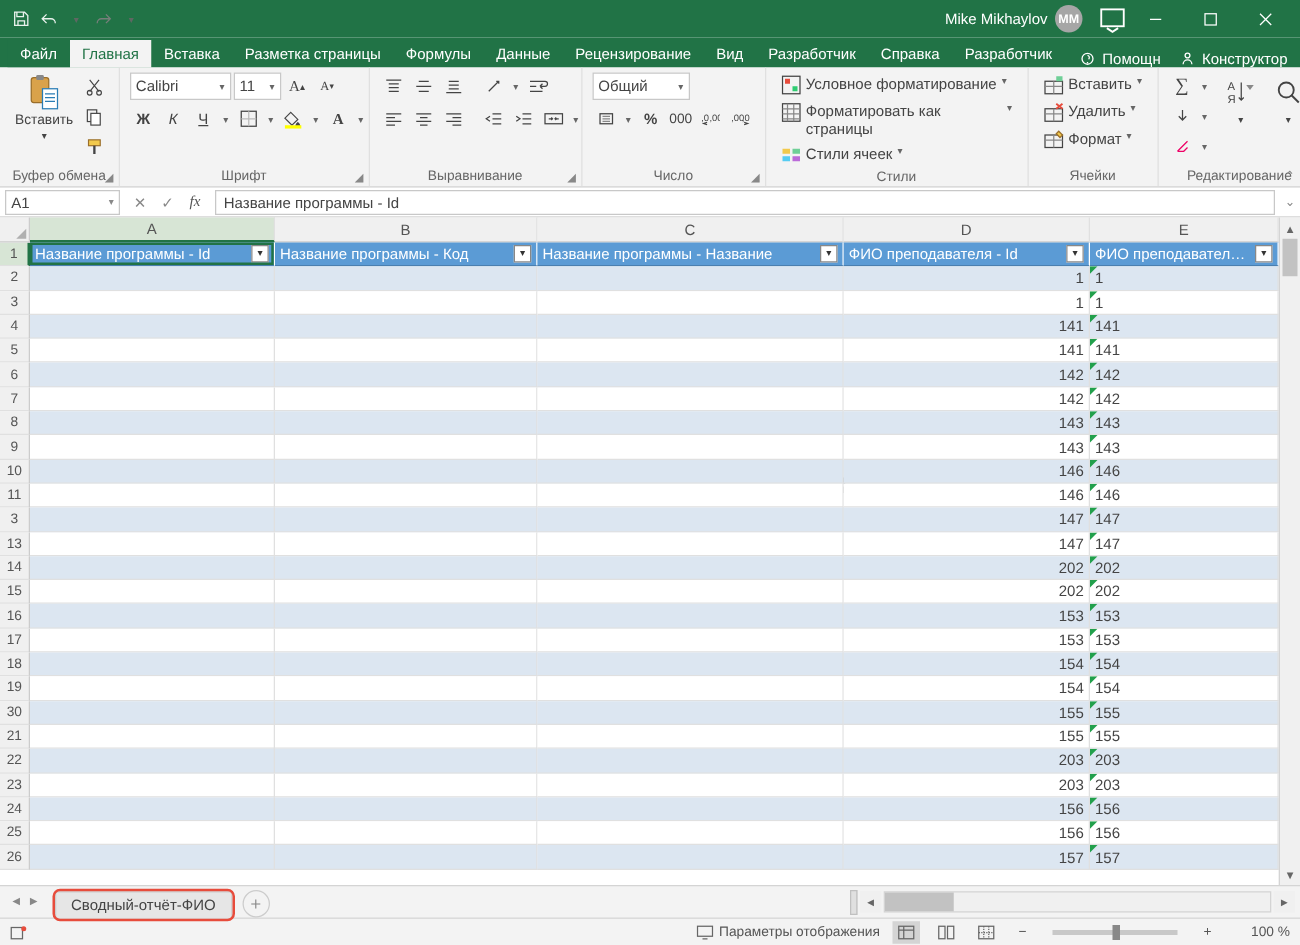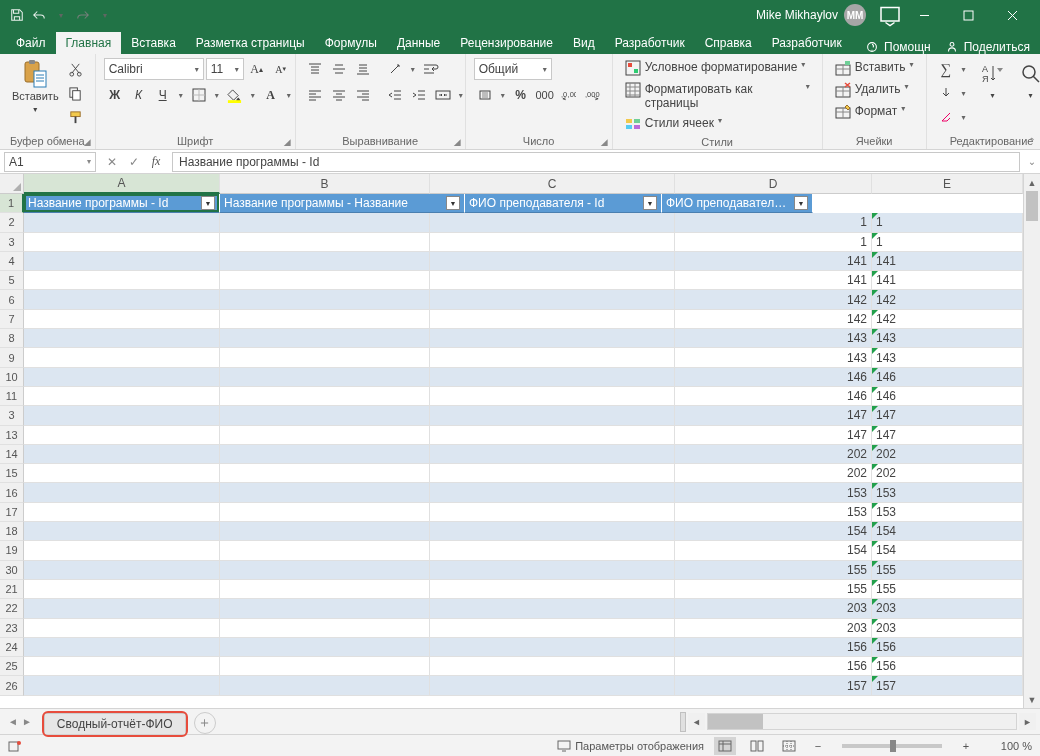--- a/index.html
+++ b/index.html
@@ -32,21 +32,21 @@
 .group .controls { flex:1; display:flex; gap:2px; align-items:flex-start; }
 .group .label { text-align:center; font-size:11px; color:#666; padding-top:2px; position:relative; }
 .group .label .launcher { position:absolute; right:-4px; bottom:0; font-size:9px; color:#888; }
 .big-btn { display:flex; flex-direction:column; align-items:center; justify-content:center; padding:2px 4px; gap:2px; }
 .big-btn .ico { width:28px; height:28px; display:flex; align-items:center; justify-content:center; }
 .big-btn .cap { font-size:11px; text-align:center; line-height:12px; }
 .col { display:flex; flex-direction:column; gap:2px; }
 .row { display:flex; gap:2px; align-items:center; }
 .sm { width:22px; height:22px; display:flex; align-items:center; justify-content:center; border:1px solid transparent; font-size:12px; }
 .dd { width:10px; display:flex; align-items:center; justify-content:center; font-size:8px; color:#666; }
-.font-name { width:100px; height:22px; border:1px solid #c8c8c8; background:#fff; padding:0 4px; font-size:12px; display:flex; align-items:center; justify-content:space-between; }
+.font-name { width:81px; height:22px; border:1px solid #c8c8c8; background:#fff; padding:0 4px; font-size:12px; display:flex; align-items:center; justify-content:space-between; }
 .font-size { width:38px; height:22px; border:1px solid #c8c8c8; background:#fff; padding:0 4px; font-size:12px; display:flex; align-items:center; justify-content:space-between; }
 .combo-arrow { font-size:8px; color:#666; }
 .num-combo { width:62px; height:22px; border:1px solid #c8c8c8; background:#fff; padding:0 4px; font-size:12px; display:flex; align-items:center; justify-content:space-between; }
 .styles-cmd { display:flex; align-items:flex-start; gap:4px; font-size:12px; padding:2px 4px; }
 .styles-cmd .ico { width:16px; height:16px; }
 .collapse { position:absolute; right:4px; bottom:2px; font-size:10px; color:#888; }
 
 
 .formula-bar { height:24px; display:flex; align-items:center; border-bottom:1px solid #d4d4d4; background:#fff; }
 .name-box { width:92px; height:20px; border:1px solid #c8c8c8; margin-left:4px; display:flex; align-items:center; padding:0 4px; font-size:12px; justify-content:space-between; }
@@ -184,21 +184,21 @@
           <circle cx="8" cy="8" r="5"></circle>
           <path d="M8 11v1 M8 5a2 2 0 0 1 1 3.5"></path>
         </svg>
         <span>Помощн</span>
       </div>
     <div class="entry">
         <svg viewBox="0 0 16 16">
           <circle cx="8" cy="5" r="2.2"></circle>
           <path d="M4 13a4 4 0 0 1 8 0"></path>
         </svg>
-        <span>Поделиться</span>
+        <span>Конструктор</span>
       </div>
   </div>
 </div>
 
 <div class="ribbon">
 
   <div class="group">
     <div class="controls">
       <div class="big-btn">
         <div class="ico">
@@ -576,20 +576,24 @@
         <div class="col-header" style="width: 197px;">D</div>
         <div class="col-header" style="width: 151px;">E</div>
       </div>
     <div class="data-rows" id="data-rows" style="position:relative">
       <div class="cursor-ico">✛</div>
     <div class="data-row">
           <div class="cell header-cell" style="width: 196px;">
             <span style="overflow: hidden; text-overflow: ellipsis;">Название программы - Id</span>
             <span class="filter">▼</span>
           </div>
+          <div class="cell header-cell" style="width: 210px;">
+            <span style="overflow: hidden; text-overflow: ellipsis;">Название программы - Код</span>
+            <span class="filter">▼</span>
+          </div>
           <div class="cell header-cell" style="width: 245px;">
             <span style="overflow: hidden; text-overflow: ellipsis;">Название программы - Название</span>
             <span class="filter">▼</span>
           </div>
           <div class="cell header-cell" style="width: 197px;">
             <span style="overflow: hidden; text-overflow: ellipsis;">ФИО преподавателя - Id</span>
             <span class="filter">▼</span>
           </div>
           <div class="cell header-cell" style="width: 151px;">
             <span style="overflow: hidden; text-overflow: ellipsis;">ФИО преподавателя - I</span>

